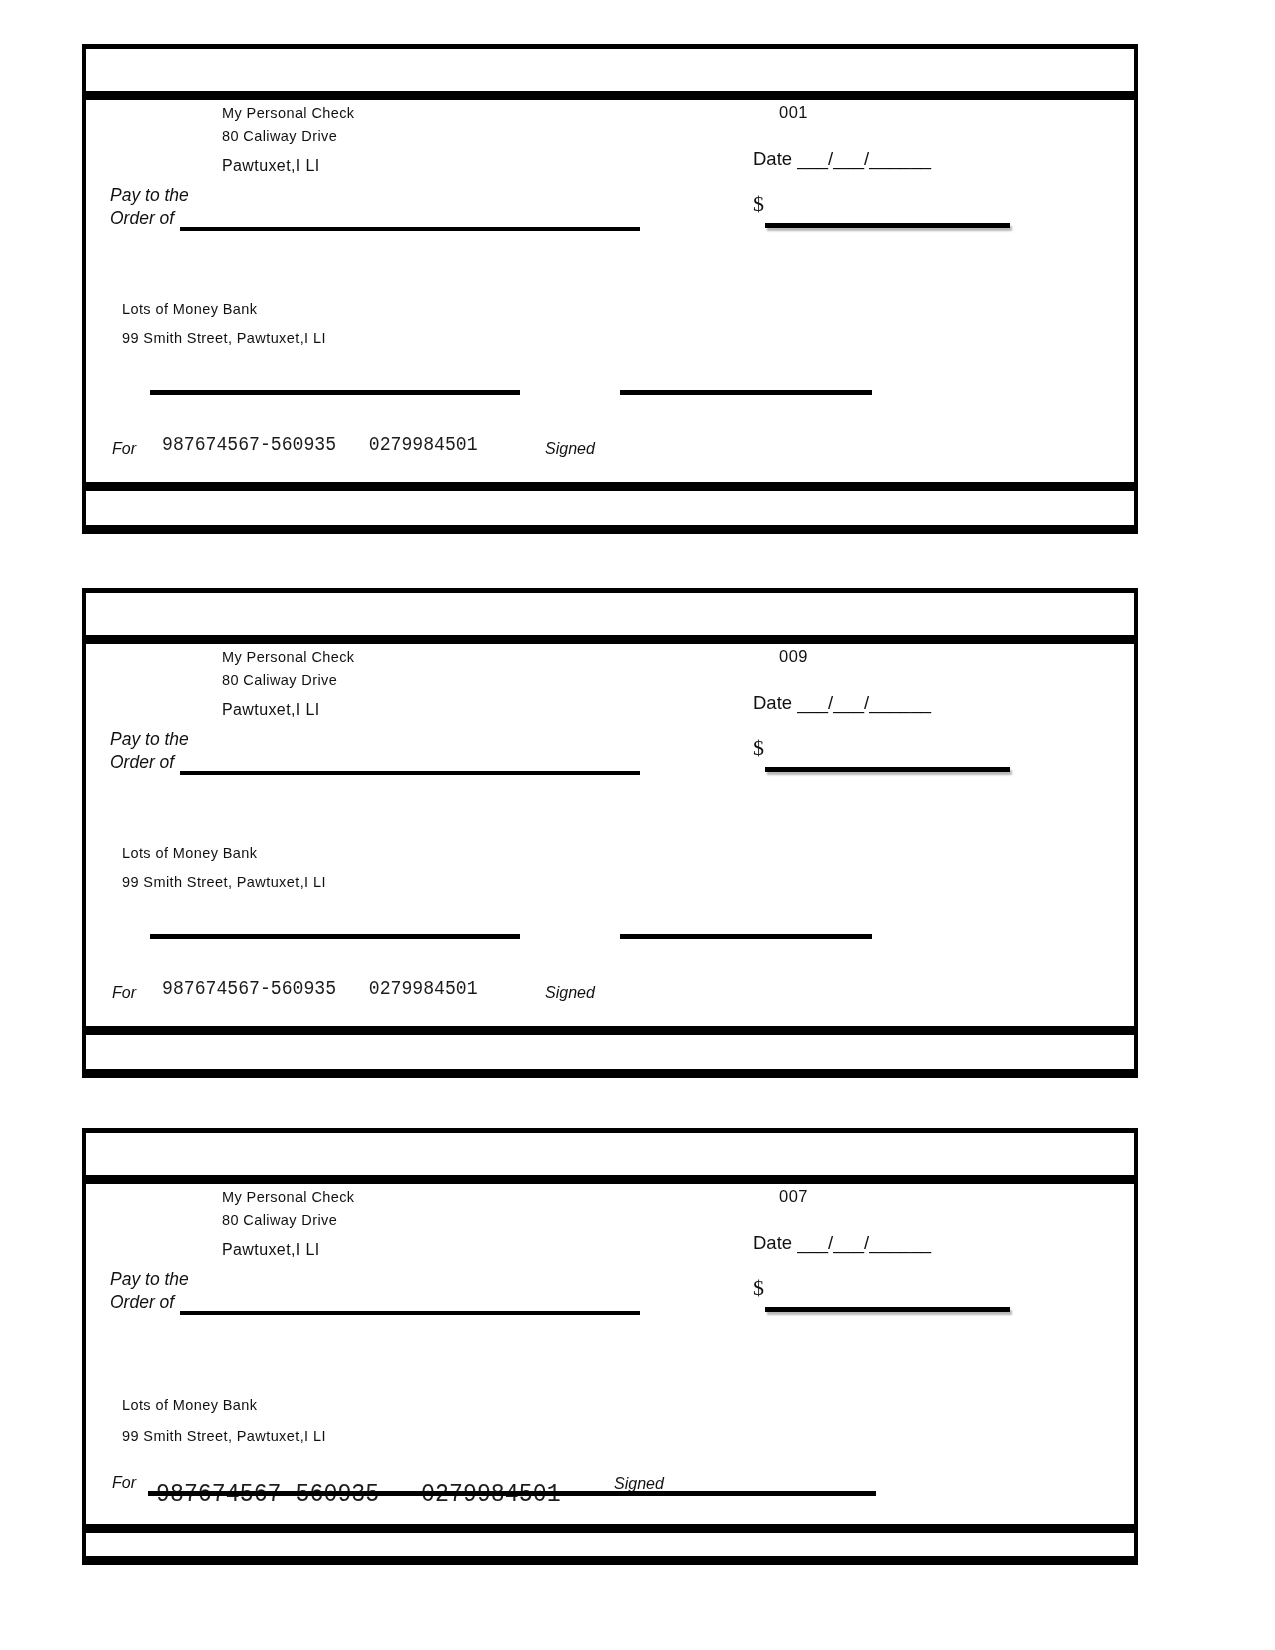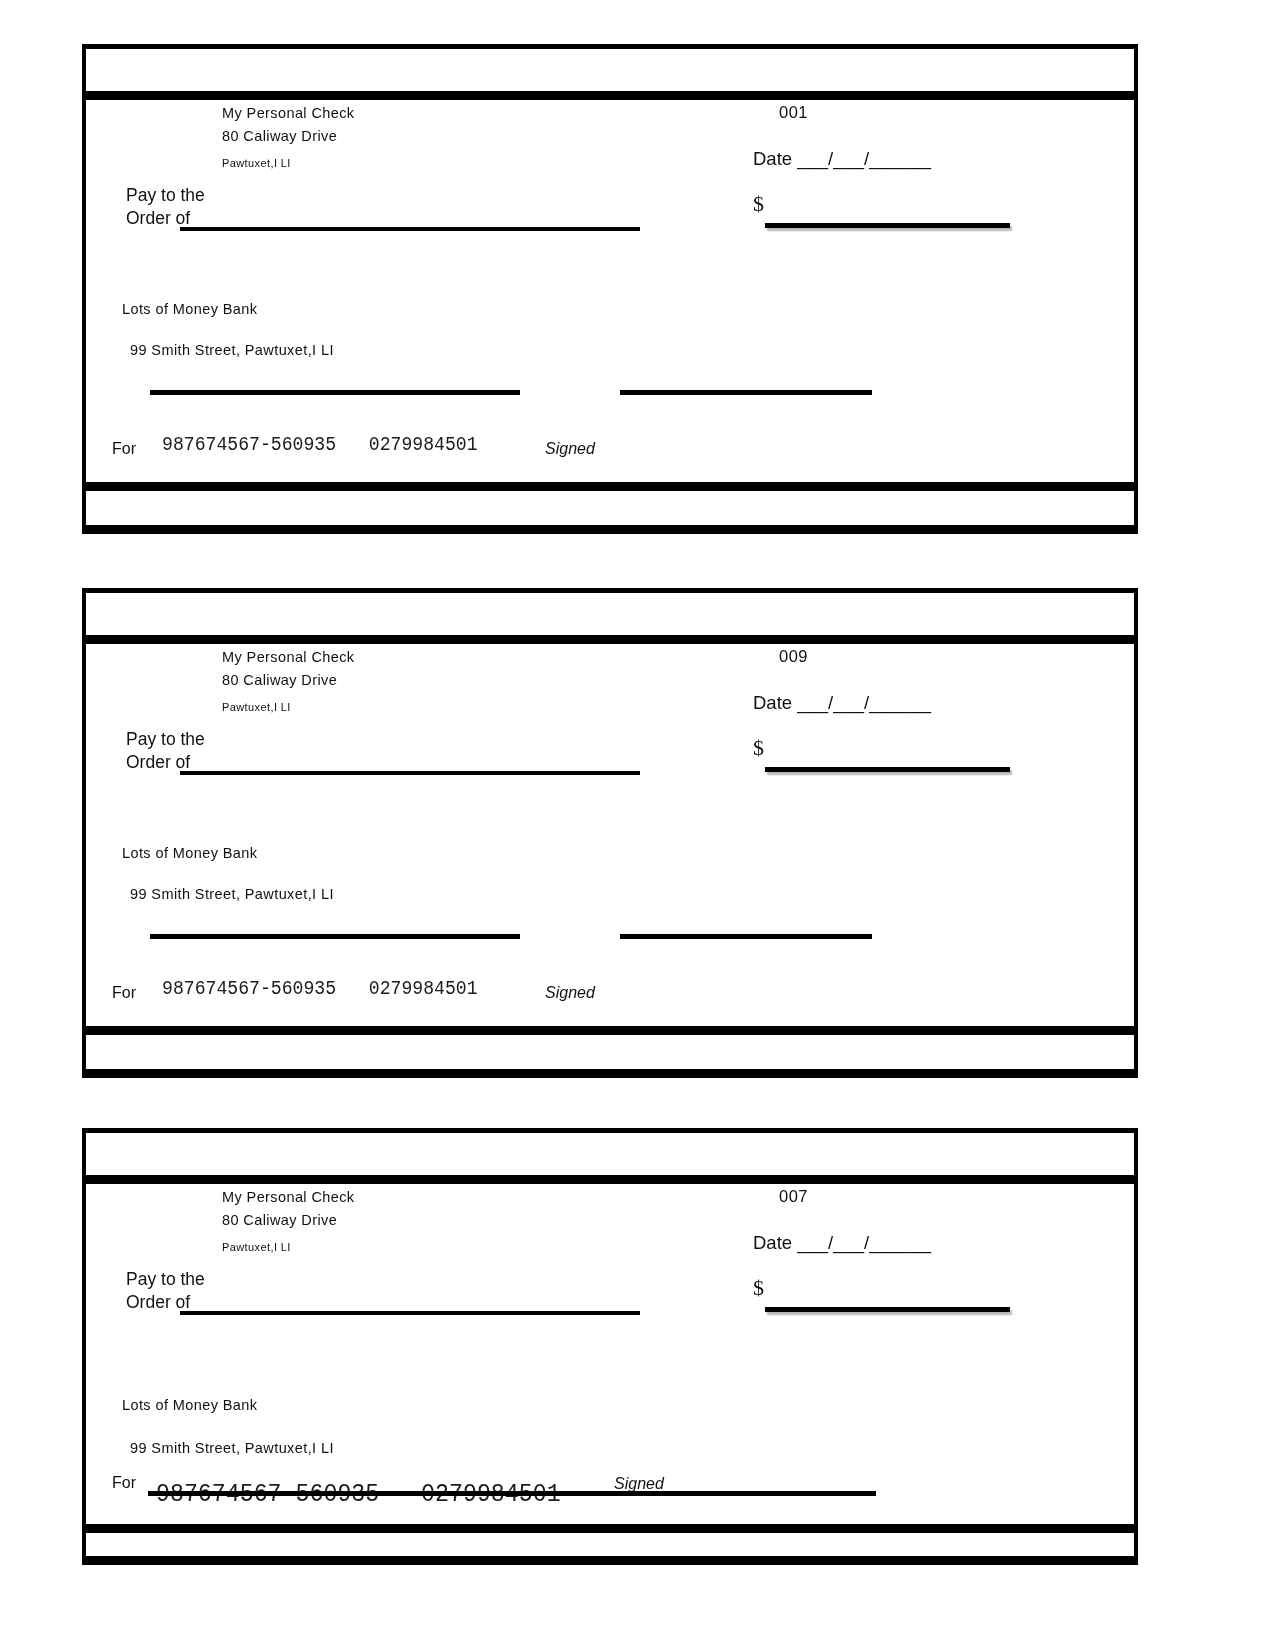--- a/index.html
+++ b/index.html
@@ -18,36 +18,36 @@
   .g3{top:1128px;height:437px;}
   .stub-top{height:42px;}
   .check-body{
     position:relative;height:382px;
     border-top:9px solid #000;border-bottom:9px solid #000;
   }
   .variant-overlap .check-body{height:340px;}
   .t{position:absolute;white-space:pre;}
   .payer-name{left:136px;top:5px;font-size:14.5px;letter-spacing:.4px;}
   .payer-addr1{left:136px;top:28px;font-size:14.5px;letter-spacing:.4px;text-align:right;}
-  .payer-addr2{left:136px;top:57px;font-size:11px;letter-spacing:.4px;}
+  .payer-addr2{left:136px;top:57px;font-size:16px;letter-spacing:.4px;}
   .check-number{left:672px;top:3px;font-size:16.5px;letter-spacing:.5px;margin-left:21px;}
   .date-row{left:667px;top:48px;font-size:18.5px;}
-  .pay-label{left:24px;top:84px;font-size:17.5px;line-height:22.5px;white-space:pre;margin-left:16px;}
+  .pay-label{left:24px;top:84px;font-size:17.5px;font-style:italic;line-height:22.5px;white-space:pre;}
   .payee-line{position:absolute;left:94px;top:127px;width:460px;height:4px;background:#000;}
   .dollar{left:667px;top:91px;font-family:"Liberation Serif",serif;font-size:22px;}
   .amount-line{
     position:absolute;left:679px;top:123px;width:245px;height:5px;background:#000;
     box-shadow:2px 3px 2px rgba(125,125,125,.55);
   }
   .bank-name{left:36px;top:201px;font-size:14.5px;letter-spacing:.4px;}
-  .bank-addr{left:44px;top:230px;font-size:14.5px;letter-spacing:.4px;margin-top:12px;}
+  .bank-addr{left:36px;top:230px;font-size:14.5px;letter-spacing:.4px;}
   .sig-line{position:absolute;top:290px;height:5px;background:#000;}
   .sig-left{left:64px;width:370px;}
   .sig-right{left:534px;width:252px;}
-  .for-label{left:26px;top:340px;font-size:16px;}
+  .for-label{left:26px;top:340px;font-size:16px;font-style:italic;}
   .micr{
     left:76px;top:334px;font-family:"Liberation Mono","DejaVu Sans Mono",monospace;
     font-size:19.5px;color:#1c1c1c;transform:scaleX(.93);transform-origin:0 0;
   }
   .signed-label{left:459px;top:340px;font-size:16px;font-style:italic;}
   .overlap-line{display:none;}
   .variant-overlap .bank-name{top:213px;}
   .variant-overlap .bank-addr{top:244px;}
   .variant-overlap .for-label{top:290px;}
   .variant-overlap .micr{left:70px;top:296px;font-size:25px;}

